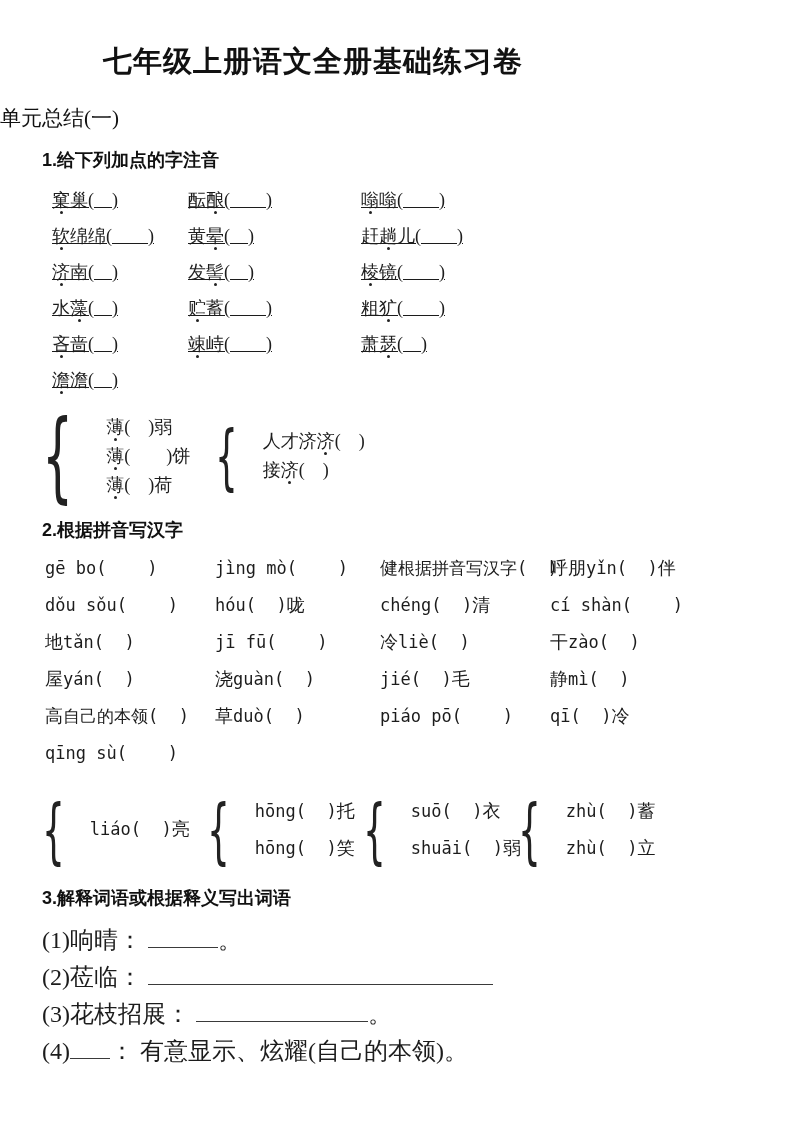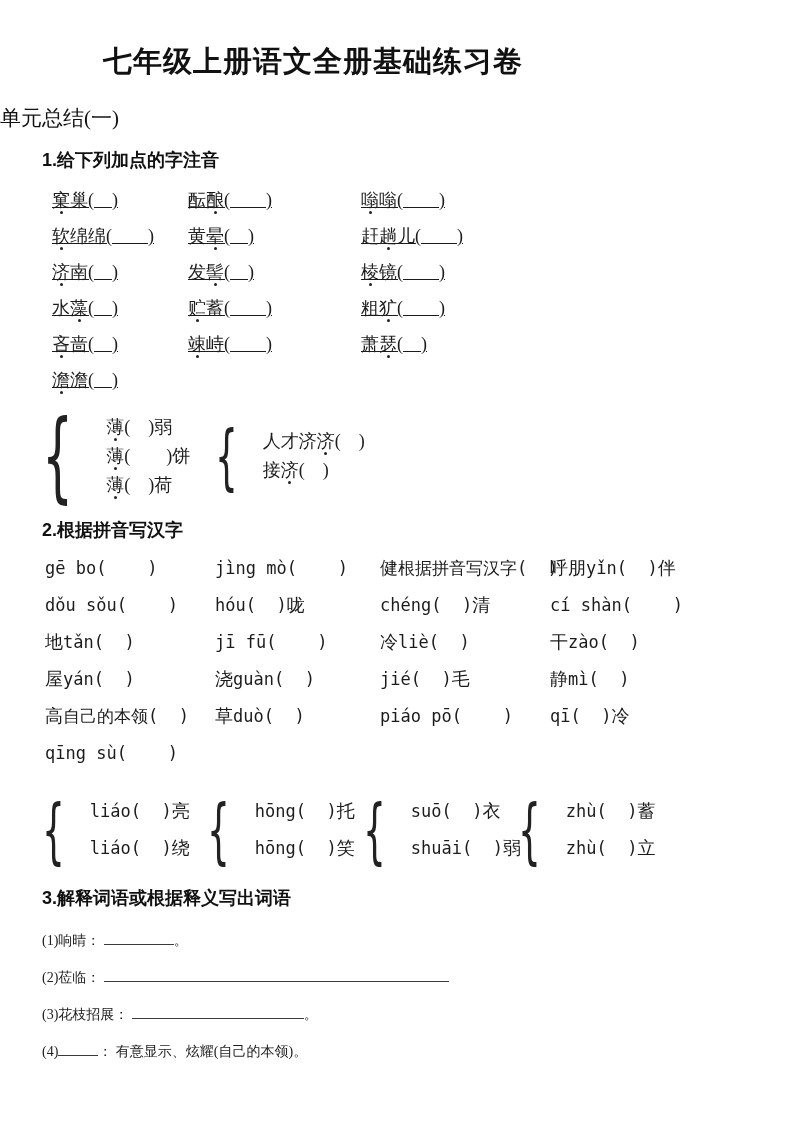--- a/index.html
+++ b/index.html
@@ -32,21 +32,21 @@
   .brace{font-family:"DejaVu Sans","Liberation Sans",sans-serif;display:inline-block;
          line-height:0.9;transform:scaleX(0.5);transform-origin:left center;
          font-weight:400;color:#222;margin-right:2px;}
   .b3{font-size:98px;}
   .b2{font-size:72px;}
   .lines{display:flex;flex-direction:column;}
   #s1-braces .word{line-height:29px;}
   #s2-braces .word{line-height:37px;}
 
   #s3-items{margin:12px 0 0 42px;}
-  .s3line{font-size:14px;line-height:37px;white-space:pre;}
+  .s3line{font-size:24px;line-height:37px;white-space:pre;}
   .blank{display:inline-block;height:15px;border-bottom:1.5px solid #3a3a3a;
          vertical-align:baseline;}
 </style>
 </head>
 <body>
 
 <div class="page">
   <div class="title">七年级上册语文全册基础练习卷</div>
   <div class="subtitle">单元总结(一)</div>
 
@@ -109,21 +109,20 @@
       <span class="word"><span class="">草</span><span class="py ">duò</span><span class="py ">(  )</span></span>
       <span class="word"><span class="py ">piáo pō</span><span class="py ">(    )</span></span>
       <span class="word"><span class="py ">qī</span><span class="py ">(  )</span><span class="">冷</span></span>
       <span class="word"><span class="py ">qīng sù</span><span class="py ">(    )</span></span>
     </div>
   <div class="brace-row" id="s2-braces">
       <div class="bgroup">
         <span class="brace b2">{</span>
         <div class="lines">
           <span class="word"><span class="py ">liáo</span><span class="py ">(  )</span><span class="">亮</span></span>
-          <span class="word"><span class="py ">liáo</span><span class="py ">(  )</span><span class="">绕</span></span>
         </div>
       </div>
       <div class="bgroup">
         <span class="brace b2">{</span>
         <div class="lines">
           <span class="word"><span class="py ">hōng</span><span class="py ">(  )</span><span class="">托</span></span>
           <span class="word"><span class="py ">hōng</span><span class="py ">(  )</span><span class="">笑</span></span>
         </div>
       </div>
       <div class="bgroup">

